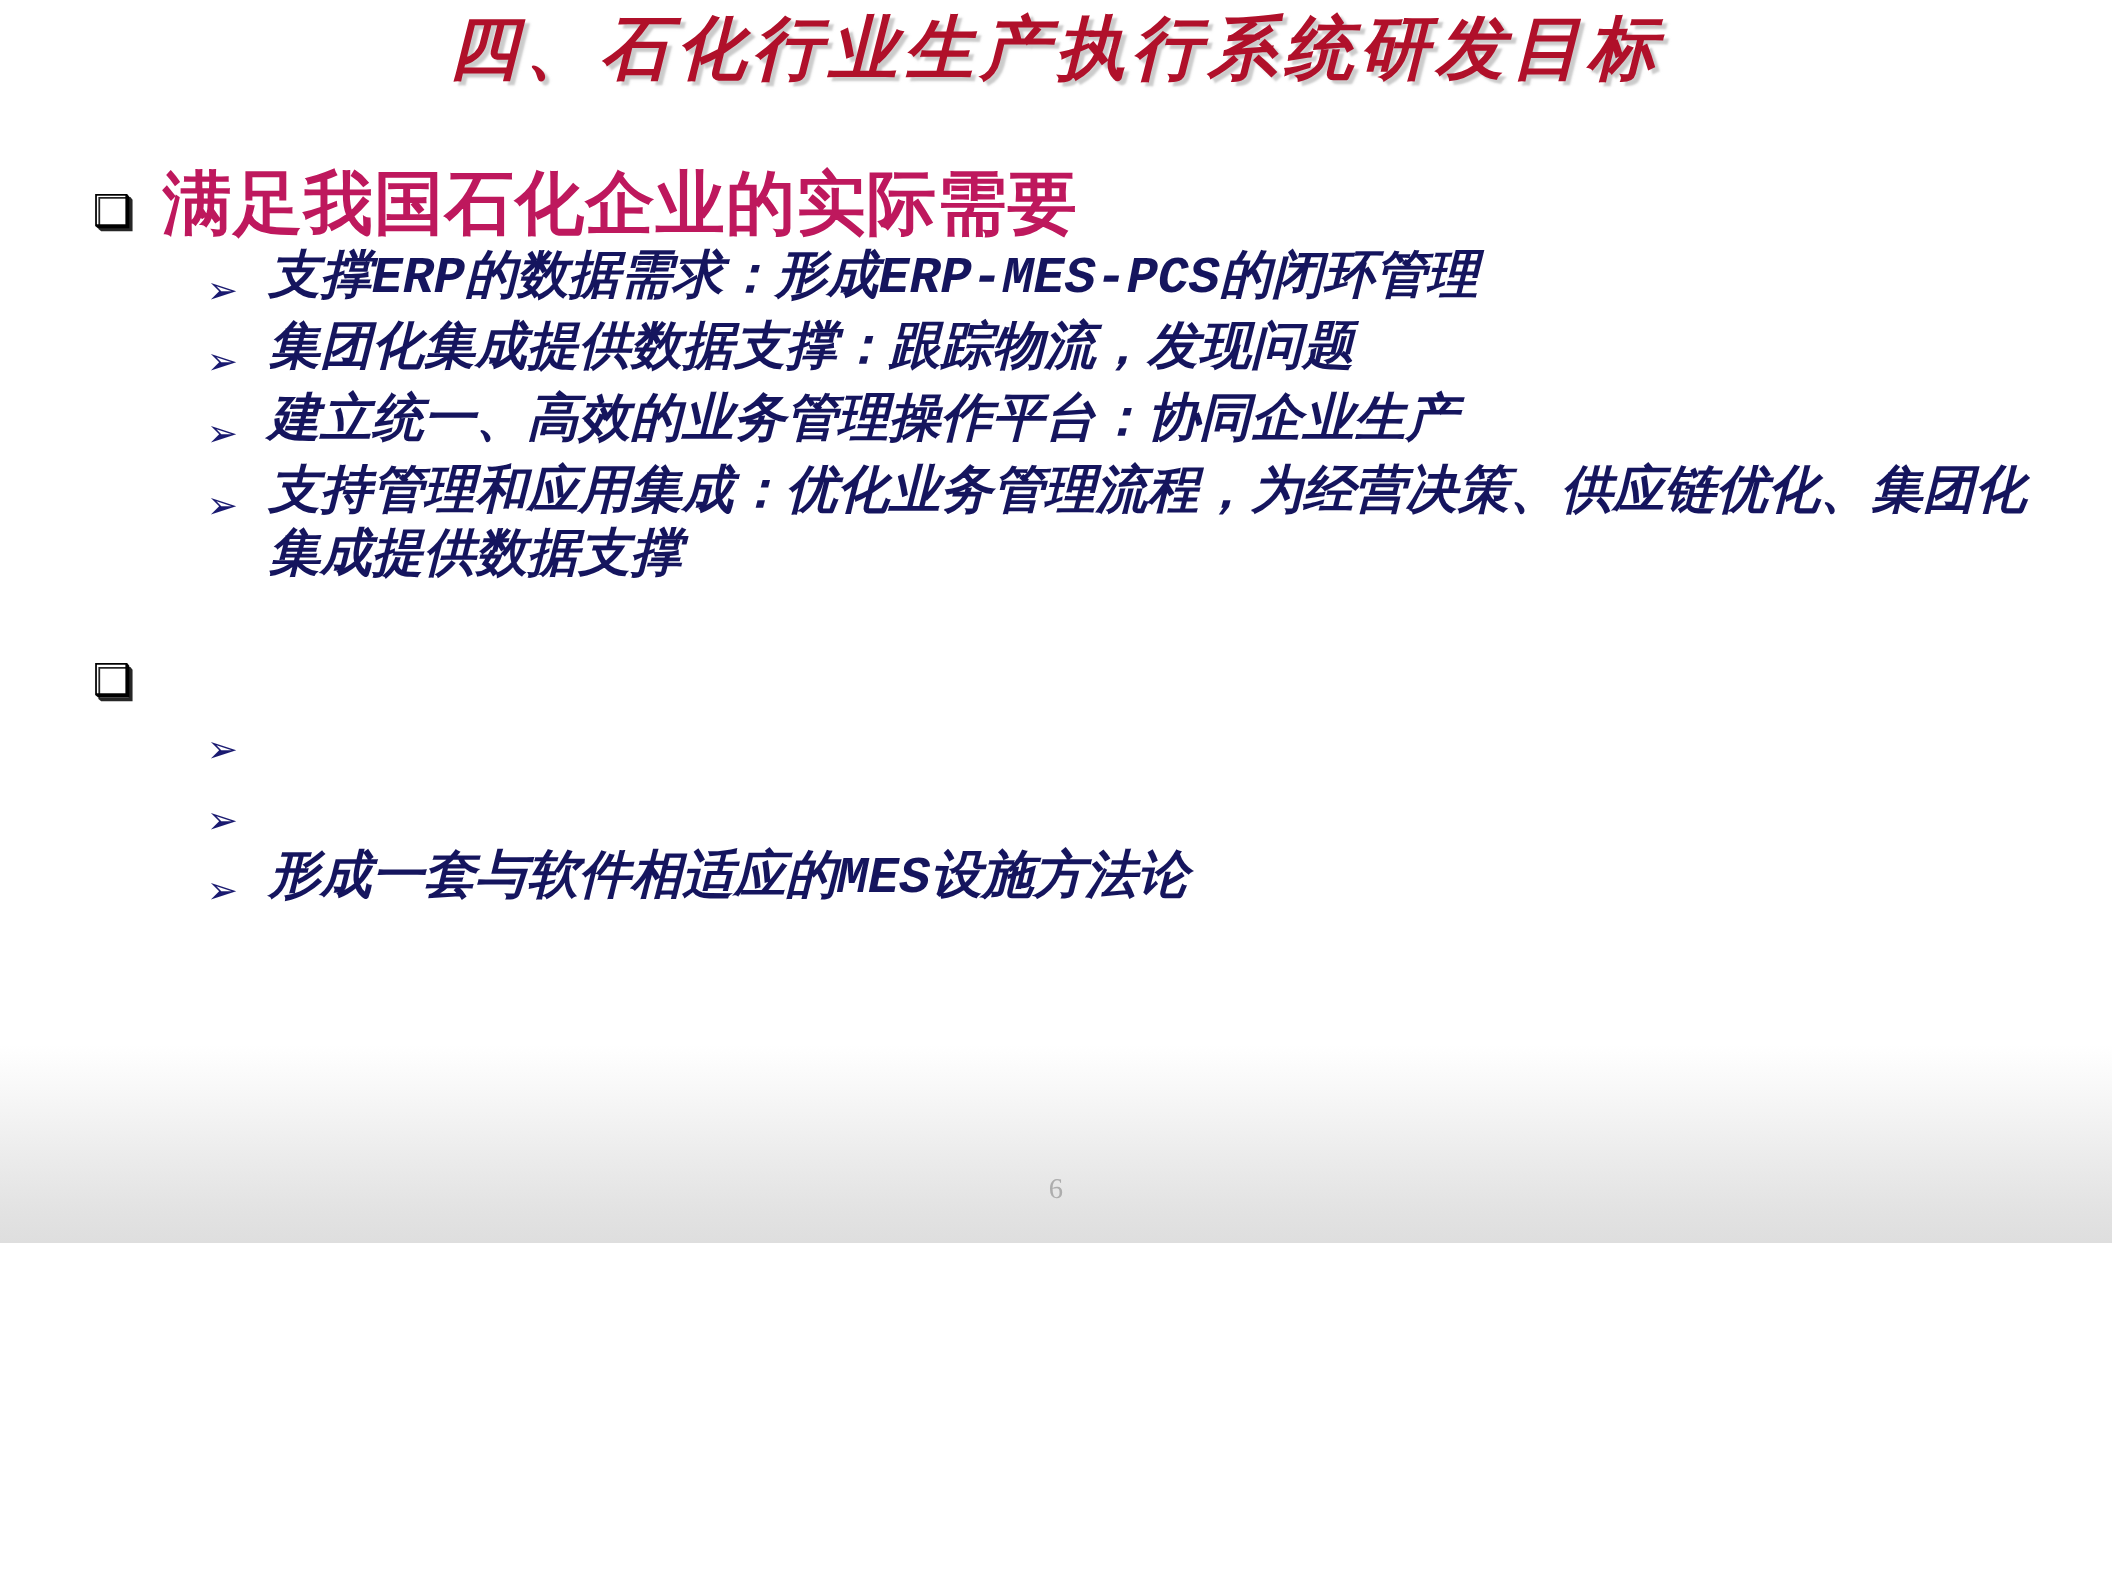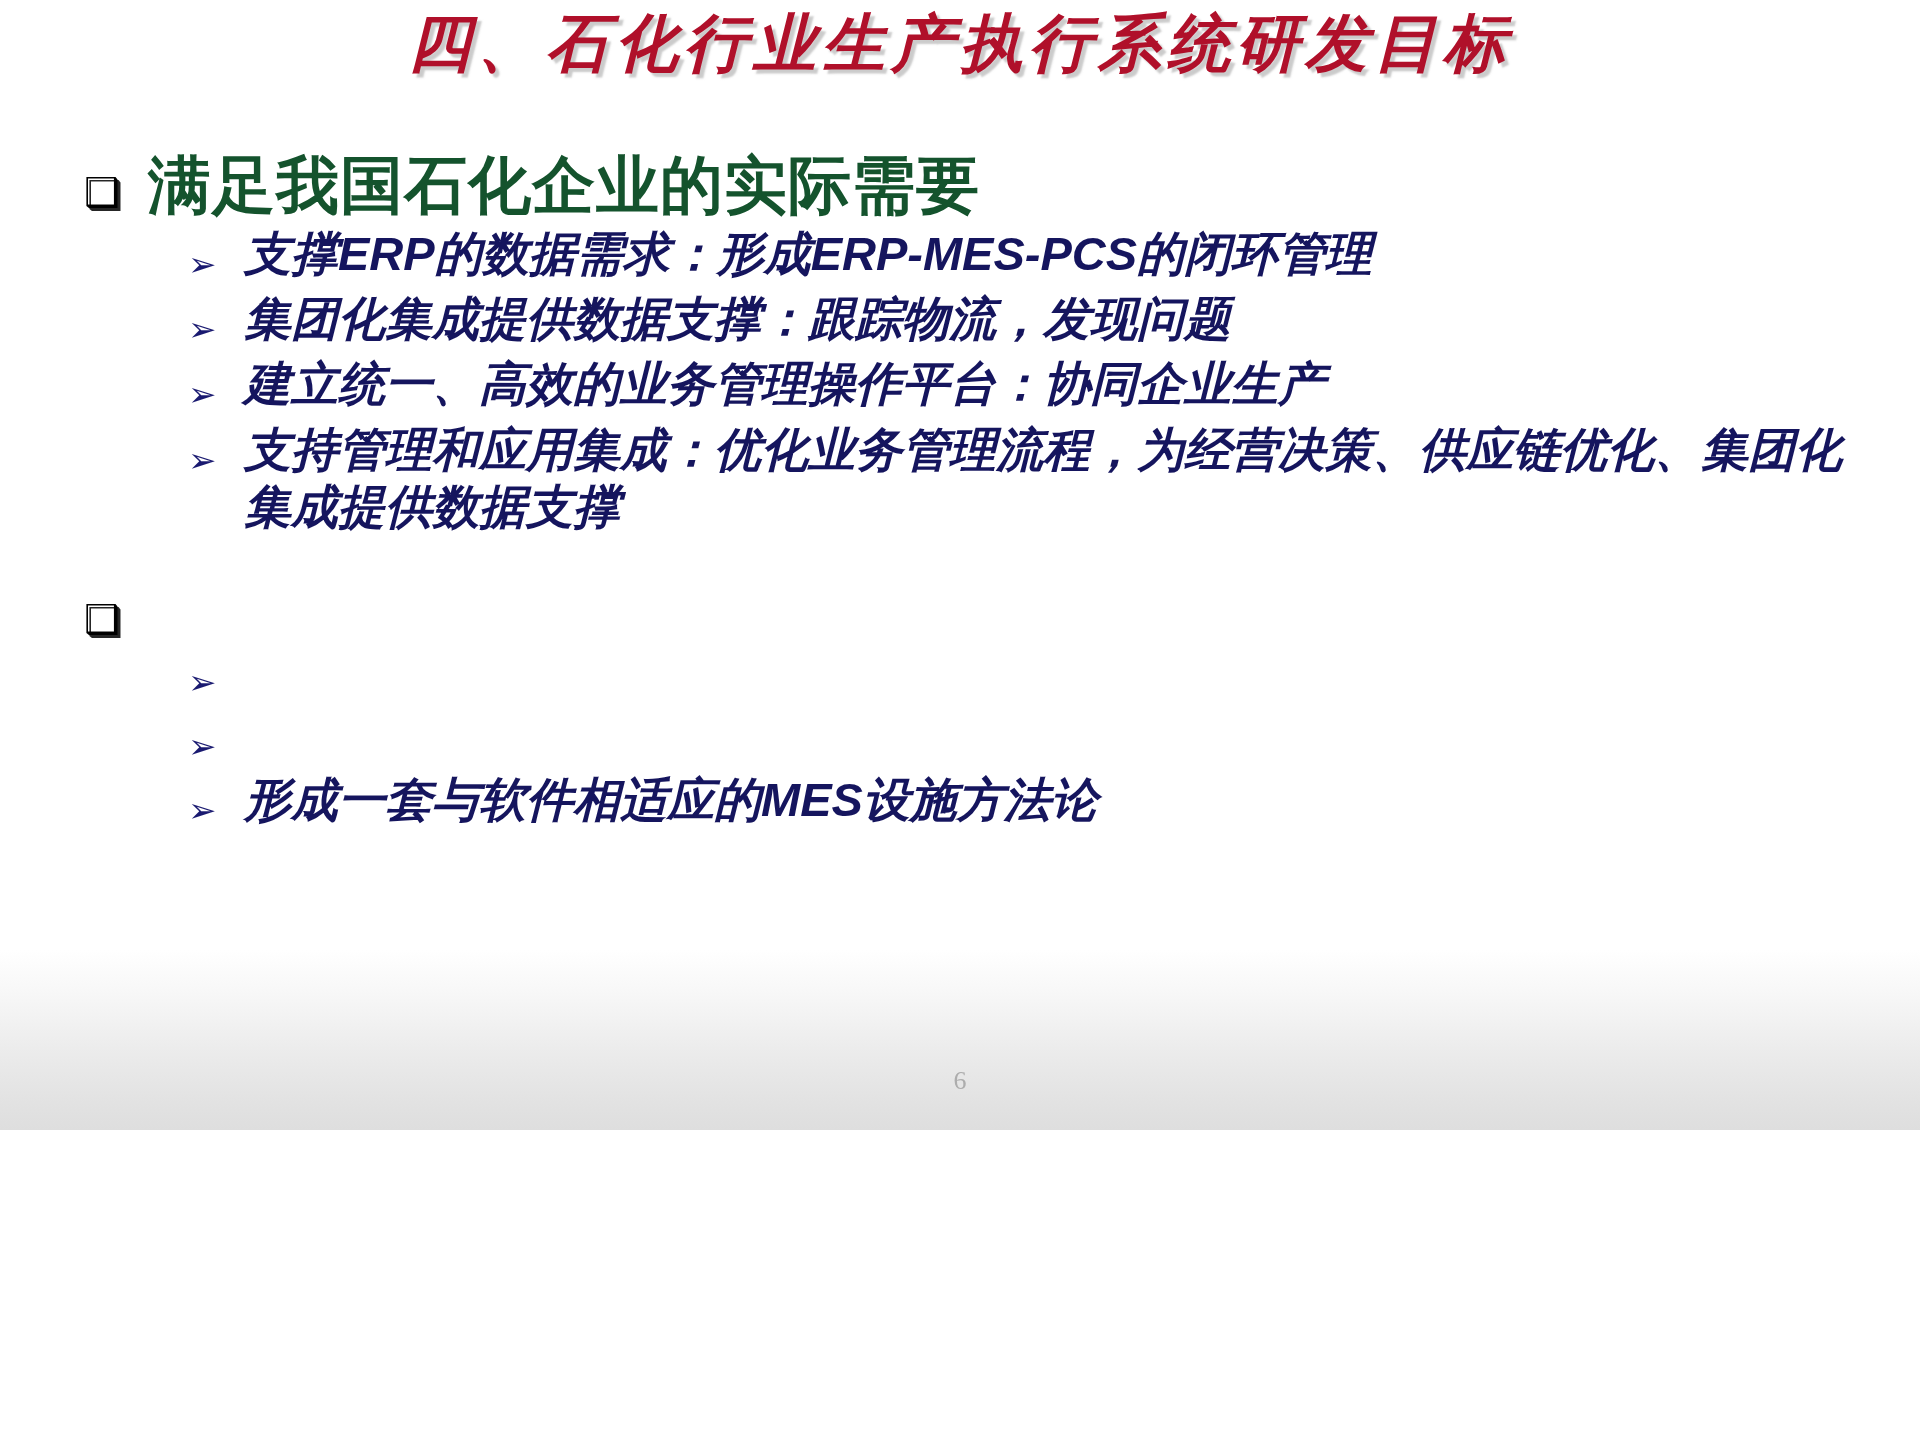--- a/index.html
+++ b/index.html
@@ -69,21 +69,21 @@
     font-size: 40px;
     line-height: 1;
     color: #000000;
     padding-top: 22px;
     text-shadow: 3px 3px 0 rgba(0,0,0,0.85);
     font-family: "DejaVu Sans", sans-serif;
   }
   .lvl1 .txt {
     font-size: 63px;
     font-weight: bold;
-    color: #14532d;
+    color: #be185d;
     line-height: 1.12;
     letter-spacing: 1px;
     white-space: nowrap;
   }
 
   .lvl2 {
     display: flex;
     align-items: flex-start;
     padding-left: 188px;
     margin: 0 0 8px 0;
@@ -91,21 +91,21 @@
   .lvl2 .marker {
     flex: 0 0 auto;
     width: 56px;
     font-size: 34px;
     line-height: 1;
     color: #191970;
     padding-top: 22px;
     font-family: "DejaVu Sans", sans-serif;
   }
   .lvl2 .txt {
-    font-family: Liberation Sans, sans-serif;
+    font-family: Liberation Mono, monospace;
     font-weight: bold;
     font-style: italic;
     font-size: 47px;
     line-height: 1.22;
     color: #15155E;
     letter-spacing: 0px;
     max-width: 1620px;
   }
 
   .gap-after-group { height: 34px; }

